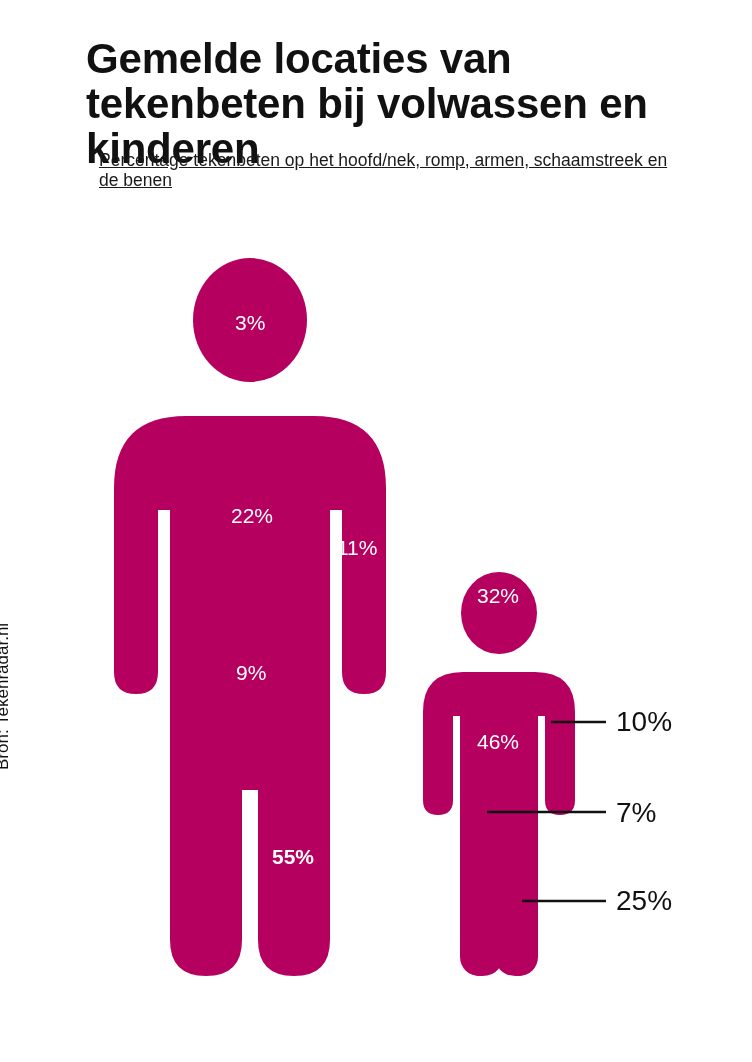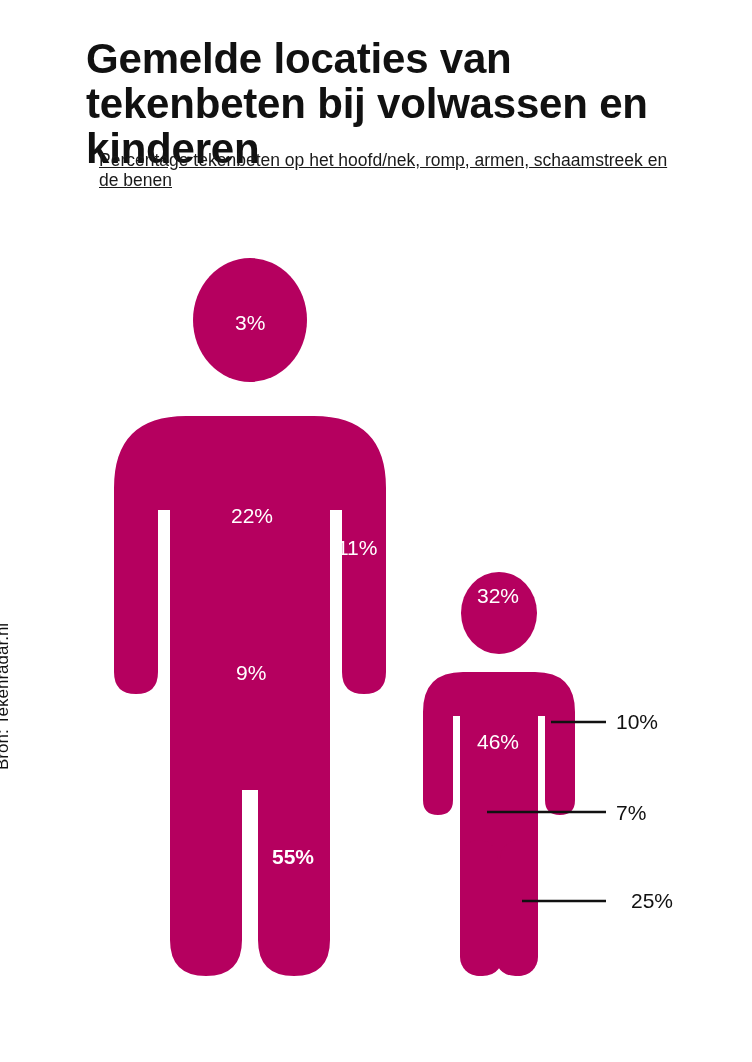--- a/index.html
+++ b/index.html
@@ -63,37 +63,37 @@
   .lbl {
     position: absolute;
     color: #ffffff;
     font-size: 21px;
     line-height: 21px;
     white-space: nowrap;
   }
   .lbl-dark {
     position: absolute;
     color: #111111;
-    font-size: 21px;
+    font-size: 28px;
     line-height: 21px;
     white-space: nowrap;
   }
   
   .a-head  { left: 235px; top: 312px; }
   .a-torso { left: 231px; top: 505px; }
   .a-arm   { left: 337px; top: 537px; text-align: center; }
   .a-groin { left: 236px; top: 662px; }
   .a-legs  { left: 272px; top: 846px; font-weight: bold; }
   
   .c-head  { left: 477px; top: 585px; }
   .c-torso { left: 477px; top: 731px; }
   
   .co-arm  { left: 616px; top: 711px; }
   .co-groin{ left: 616px; top: 802px; }
-  .co-legs { left: 631px; top: 890px; }
+  .co-legs { left: 616px; top: 890px; }
 </style>
 </head>
 <body>
 
 <div class="page">
 
   <div class="title">Gemelde locaties van tekenbeten bij volwassen en kinderen</div>
   <div class="subtitle">Percentage tekenbeten op het hoofd/nek, romp, armen, schaamstreek en de benen</div>
   <div class="source">Bron: Tekenradar.nl</div>
 

